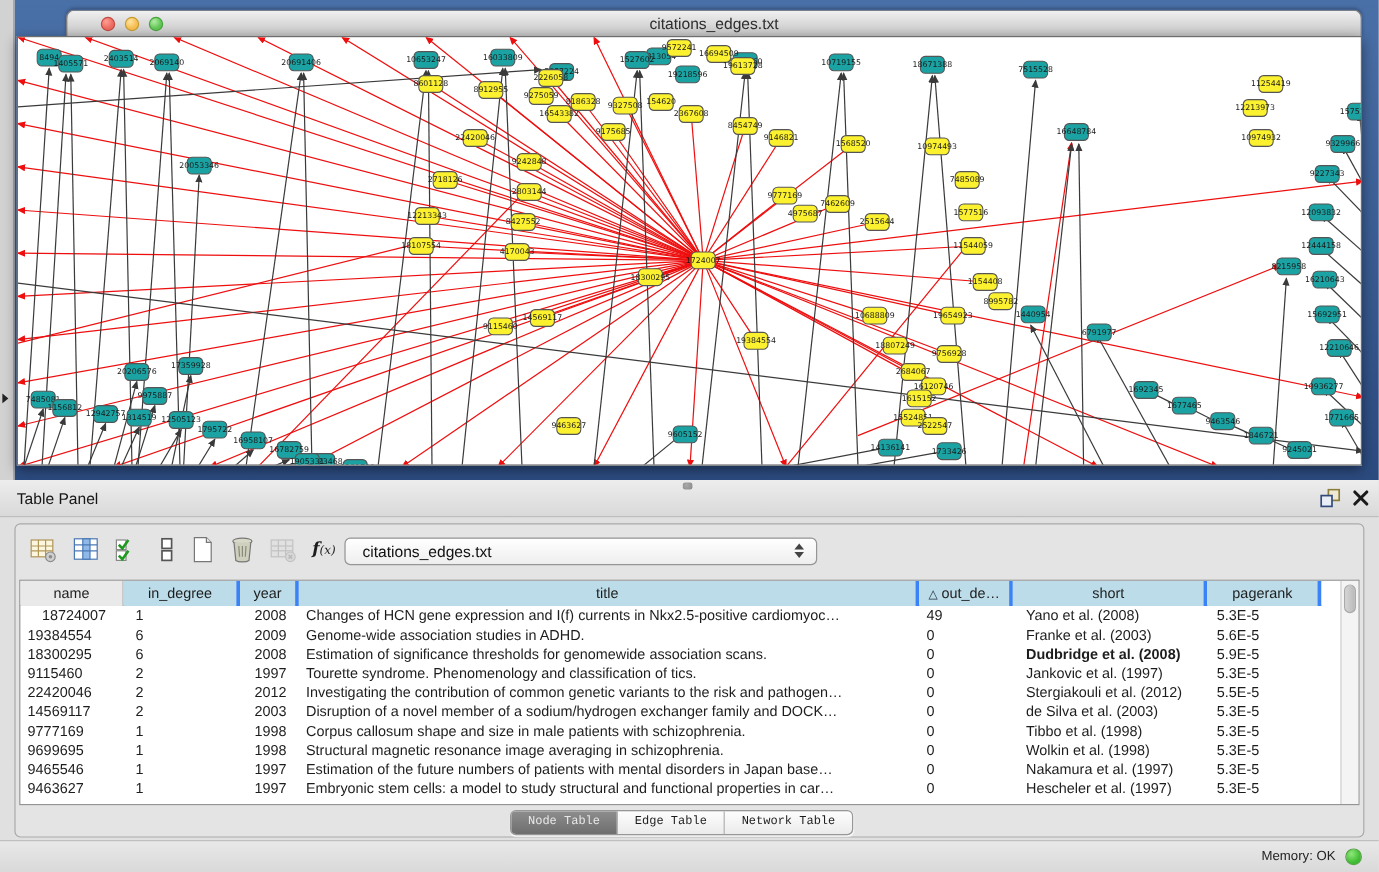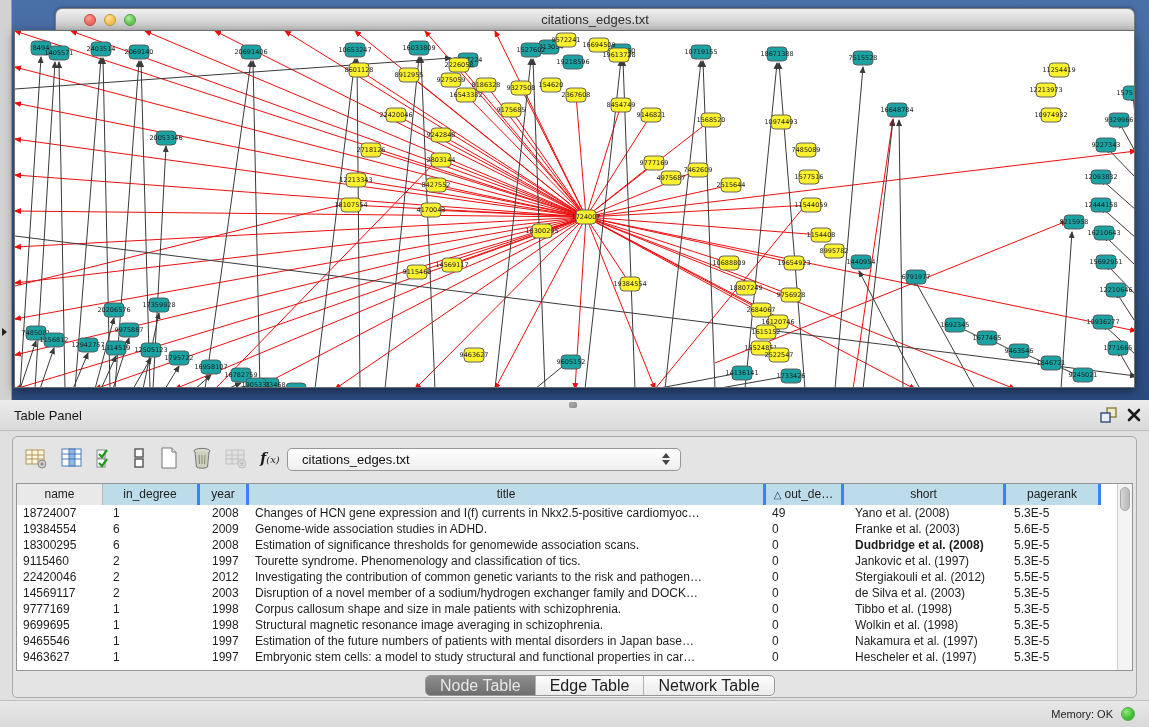--- a/index.html
+++ b/index.html
@@ -62,21 +62,21 @@
   .grid-rows { position:absolute; left:0; top:22px; }
   .trow { display:flex; height:16px; }
   .tcell { font-size:12px; color:#1d1d1d; white-space:nowrap; overflow:hidden; height:16px; line-height:15px; }
   .vscroll { position:absolute; right:0; top:0; width:15px; height:100%; background:#f4f4f4; border-left:1px solid #cfcfcf; }
   .vthumb { position:absolute; left:2px; top:3px; width:10px; height:24px; border-radius:5px;
             background:linear-gradient(90deg,#d6d6d6,#b9b9b9); border:1px solid #aaa; }
 
   .seg-tabs { position:absolute; left:412px; top:238px; height:21px; display:flex;
               border:1px solid #979797; border-radius:5px; overflow:hidden;
               background:linear-gradient(#fdfdfd,#ebebeb); box-shadow:0 1px 1px rgba(255,255,255,.8); }
-  .seg { padding:0 14px; font-size:16px; color:#1d1d1d; line-height:20px; border-right:1px solid #b2b2b2; cursor:pointer; }
+  .seg { padding:0 14px; font-size:10px; color:#1d1d1d; line-height:20px; border-right:1px solid #b2b2b2; cursor:pointer;font-family:Liberation Mono, monospace; }
   .seg:last-child { border-right:none; }
   .seg.sel { background:linear-gradient(#8d8d8d,#6e6e6e); color:#e8e8e8; }
 
   .status-bar { position:absolute; left:0; top:700px; width:1149px; height:27px;
                 background:linear-gradient(#e8e8e8,#d9d9d9); border-top:1px solid #bfbfbf; }
   .mem-label { position:absolute; right:36px; top:7px; font-size:11px; color:#222; }
   .mem-dot { position:absolute; right:14px; top:6px; width:14px; height:14px; border-radius:50%;
              background:radial-gradient(circle at 35% 30%, #8fe87a, #3dbb31 65%); border:1px solid #58a548; }
 </style>
 </head>
@@ -750,21 +750,21 @@
             <div class="hcell plain" style="width: 86px;">name</div>
             <div class="hcell" style="width: 97px;">in_degree</div>
             <div class="hcell" style="width: 49px;">year</div>
             <div class="hcell" style="width: 517px;">title</div>
             <div class="hcell" style="width: 78px;"><span class="sortglyph">△</span>out_de…</div>
             <div class="hcell" style="width: 162px;">short</div>
             <div class="hcell" style="width: 95px;">pagerank</div>
           </div>
         <div class="grid-rows" id="grid-rows">
             <div class="trow">
-              <div class="tcell" style="width: 86px; padding-left: 6px;">18724007</div>
+              <div class="tcell" style="width: 86px; padding-left: 18px;">18724007</div>
               <div class="tcell" style="width: 97px; padding-left: 10px;">1</div>
               <div class="tcell" style="width: 49px; padding-left: 12px;">2008</div>
               <div class="tcell" style="width: 517px; padding-left: 6px;">Changes of HCN gene expression and I(f) currents in Nkx2.5-positive cardiomyoc…</div>
               <div class="tcell" style="width: 78px; padding-left: 6px;">49</div>
               <div class="tcell" style="width: 162px; padding-left: 11px;">Yano et al. (2008)</div>
               <div class="tcell" style="width: 95px; padding-left: 8px;">5.3E-5</div>
             </div>
             <div class="trow">
               <div class="tcell" style="width: 86px; padding-left: 6px;">19384554</div>
               <div class="tcell" style="width: 97px; padding-left: 10px;">6</div>

